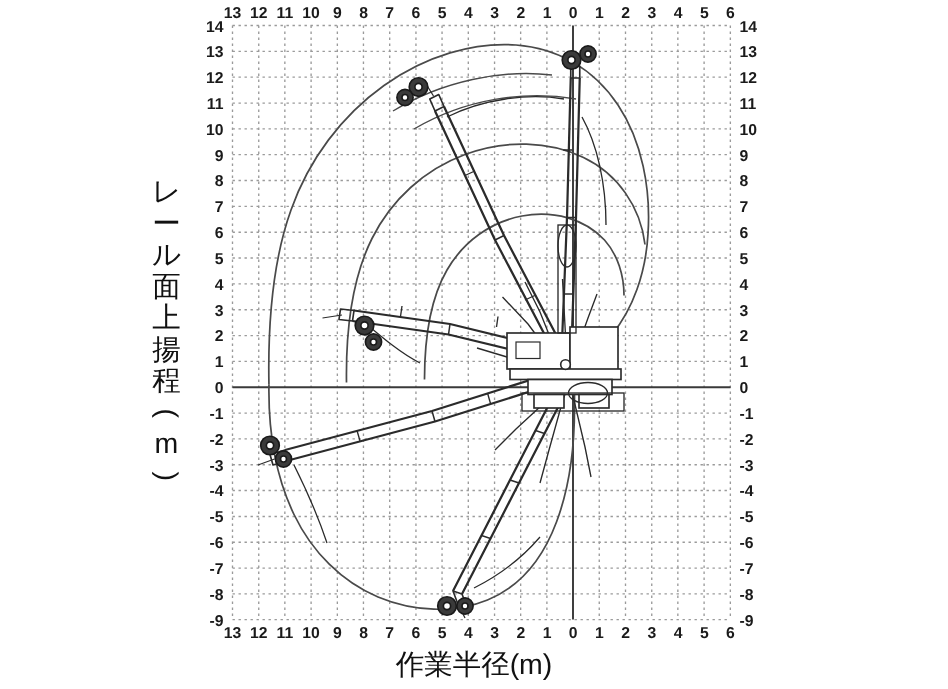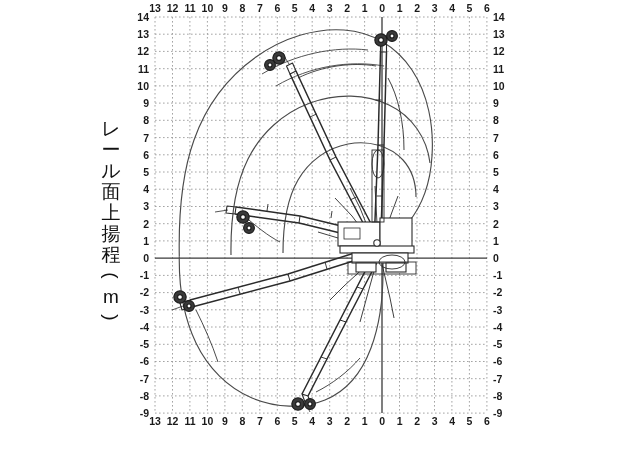--- a/index.html
+++ b/index.html
@@ -394,14 +394,15 @@
       <span>ル</span>
       <span>面</span>
       <span>上</span>
       <span>揚</span>
       <span>程</span>
       <span class="rot">(</span>
       <span>m</span>
       <span class="rot">)</span>
     </div>
 
+  <div class="bottom-title">作業半径(m)</div>
 
 </div>
 
 </body></html>

